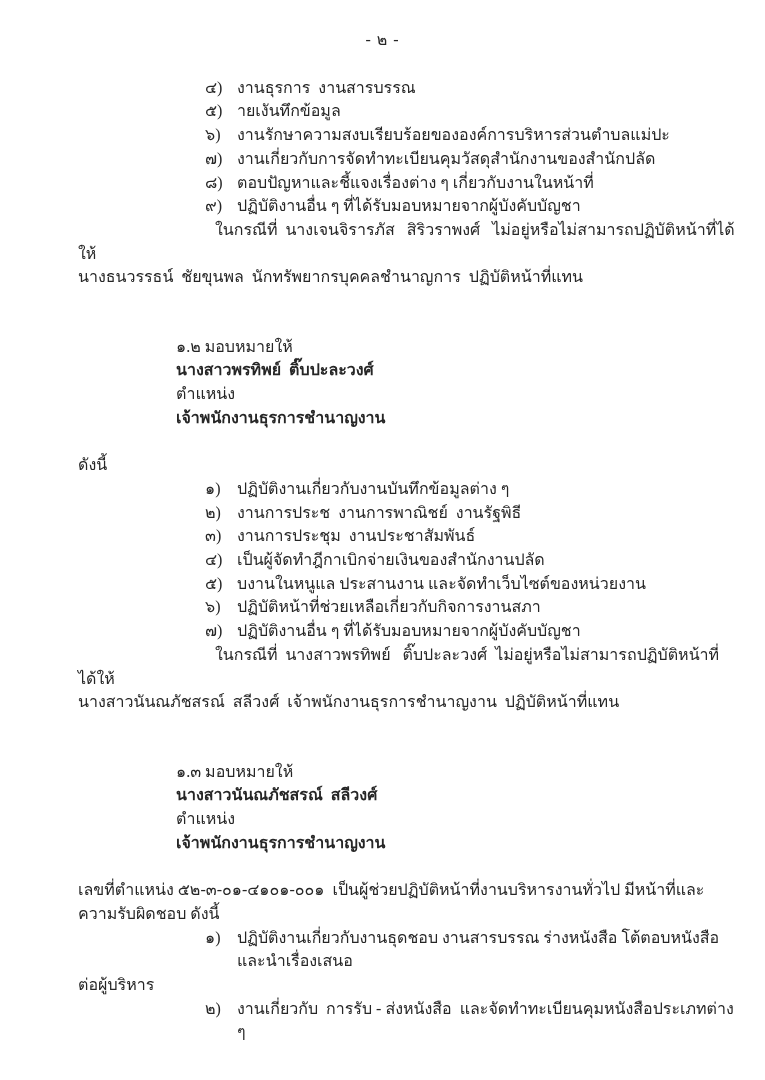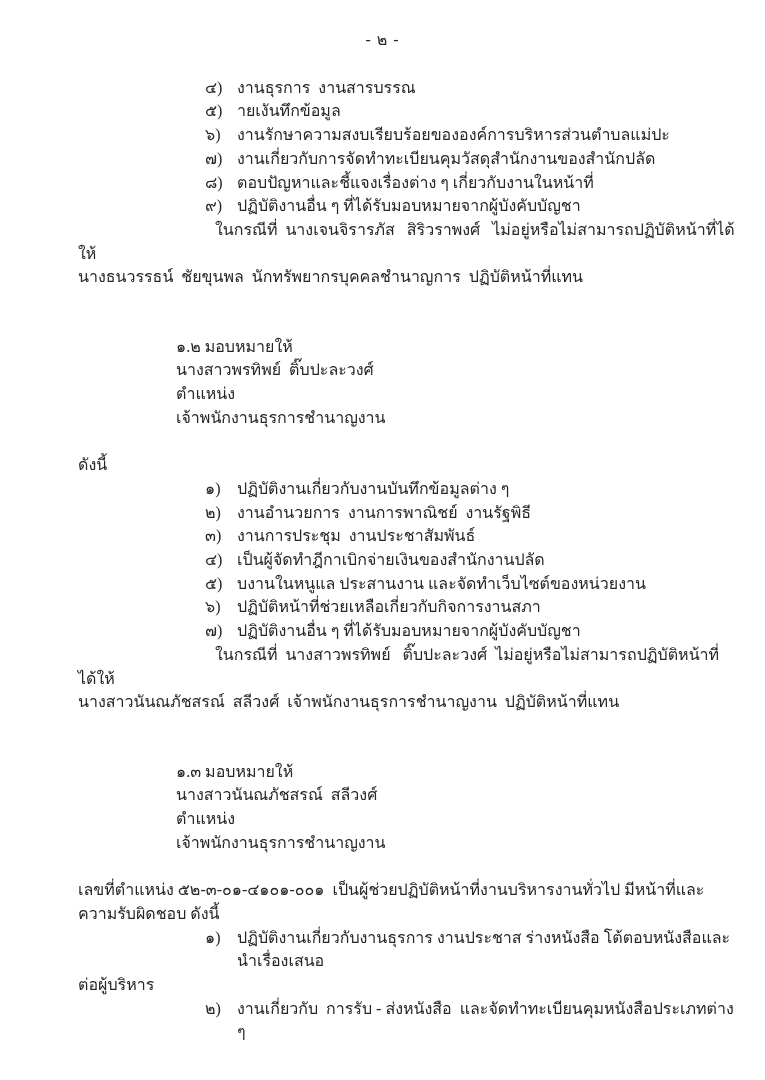--- a/index.html
+++ b/index.html
@@ -29,21 +29,21 @@
   }
   .row .num { flex: none; width: 32px; white-space: pre; }
   .row .txt { flex: 1; white-space: pre-wrap; }
   .indent-para { text-indent: 137px; font-family: Liberation Serif, serif; }
   .section-head {
     margin-top: 22px;
     padding-left: 82px;
     white-space: pre-wrap;
   }
   .section-head span { margin-right: 7px; }
-  .section-head .bold { font-weight: 400; }
+  .section-head .bold { font-weight: 700; }
 </style>
 </head>
 <body>
 
 <div class="page">
 
   <div class="page-number">- ๒ -</div>
 
   <div>
     <div class="row">
@@ -81,21 +81,21 @@
     <span class="bold">เจ้าพนักงานธุรการชำนาญงาน</span>
   </div>
   <p>ดังนี้</p>
   <div>
     <div class="row">
       <span class="num">๑)</span>
       <span class="txt">ปฏิบัติงานเกี่ยวกับงานบันทึกข้อมูลต่าง ๆ</span>
     </div>
     <div class="row">
       <span class="num">๒)</span>
-      <span class="txt">งานอำนวยการ  งานการพาณิชย์  งานรัฐพิธี</span>
+      <span class="txt">งานการประช  งานการพาณิชย์  งานรัฐพิธี</span>
     </div>
     <div class="row">
       <span class="num">๓)</span>
       <span class="txt">งานการประชุม  งานประชาสัมพันธ์</span>
     </div>
     <div class="row">
       <span class="num">๔)</span>
       <span class="txt">เป็นผู้จัดทำฎีกาเบิกจ่ายเงินของสำนักงานปลัด</span>
     </div>
     <div class="row">
@@ -117,21 +117,21 @@
   <div class="section-head">
     <span>๑.๓ มอบหมายให้</span>
     <span class="bold">นางสาวนันณภัชสรณ์  สลีวงศ์</span>
     <span>ตำแหน่ง</span>
     <span class="bold">เจ้าพนักงานธุรการชำนาญงาน</span>
   </div>
   <p>เลขที่ตำแหน่ง ๕๒-๓-๐๑-๔๑๐๑-๐๐๑  เป็นผู้ช่วยปฏิบัติหน้าที่งานบริหารงานทั่วไป มีหน้าที่และความรับผิดชอบ ดังนี้</p>
   <div>
     <div class="row">
       <span class="num">๑)</span>
-      <span class="txt">ปฏิบัติงานเกี่ยวกับงานธุรการ งานประชาส ร่างหนังสือ โต้ตอบหนังสือและนำเรื่องเสนอ</span>
+      <span class="txt">ปฏิบัติงานเกี่ยวกับงานธุดชอบ งานสารบรรณ ร่างหนังสือ โต้ตอบหนังสือและนำเรื่องเสนอ</span>
     </div>
     <p>ต่อผู้บริหาร</p>
     <div class="row">
       <span class="num">๒)</span>
       <span class="txt">งานเกี่ยวกับ  การรับ - ส่งหนังสือ  และจัดทำทะเบียนคุมหนังสือประเภทต่าง ๆ</span>
     </div>
 
   </div>
 
 </div>

